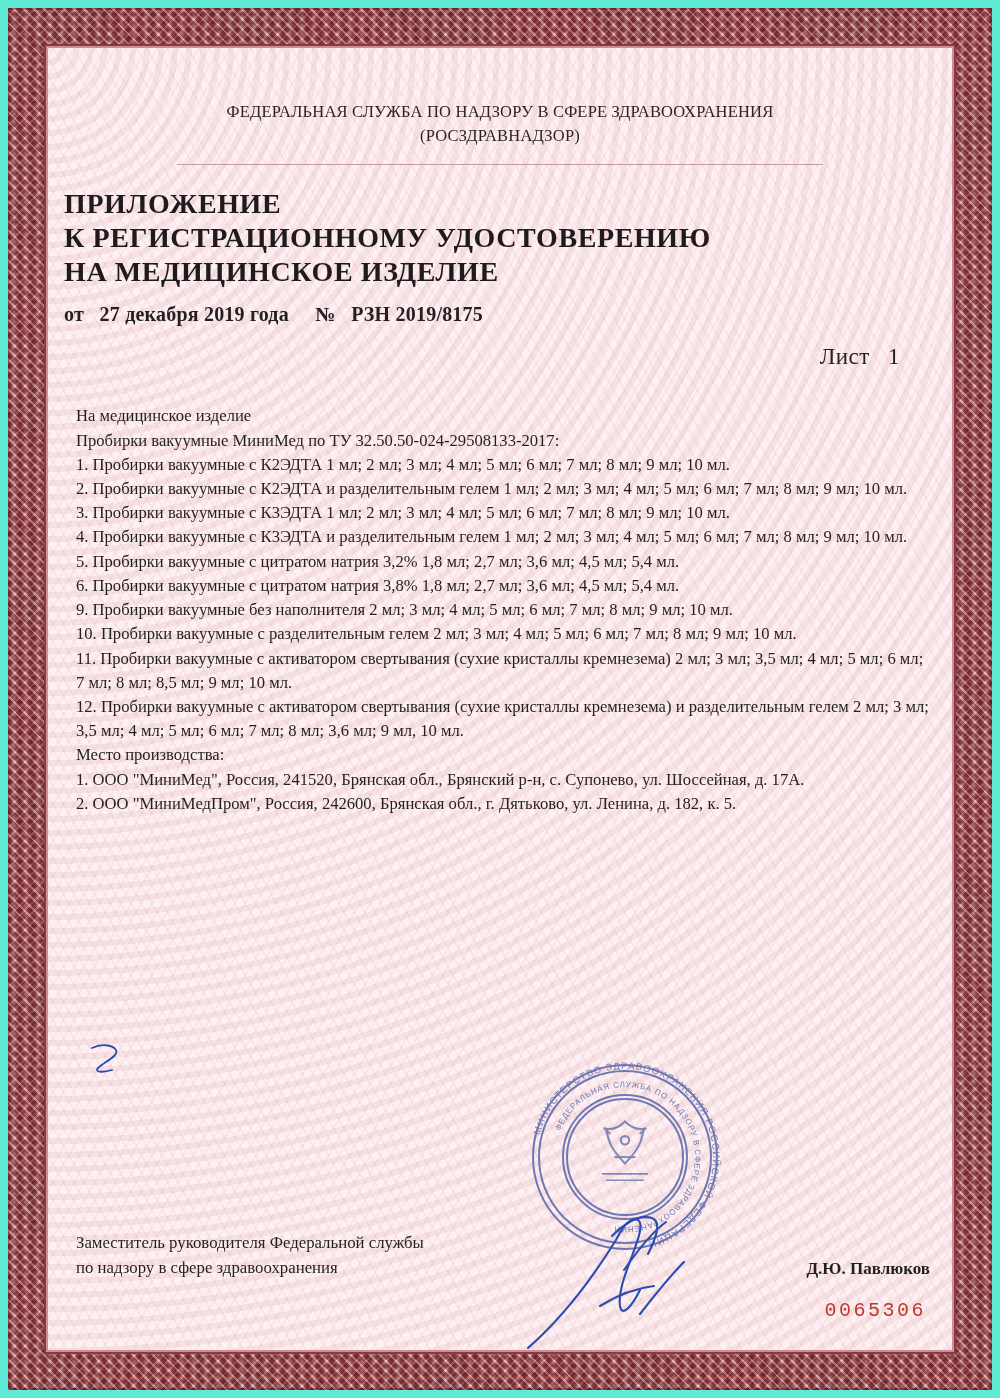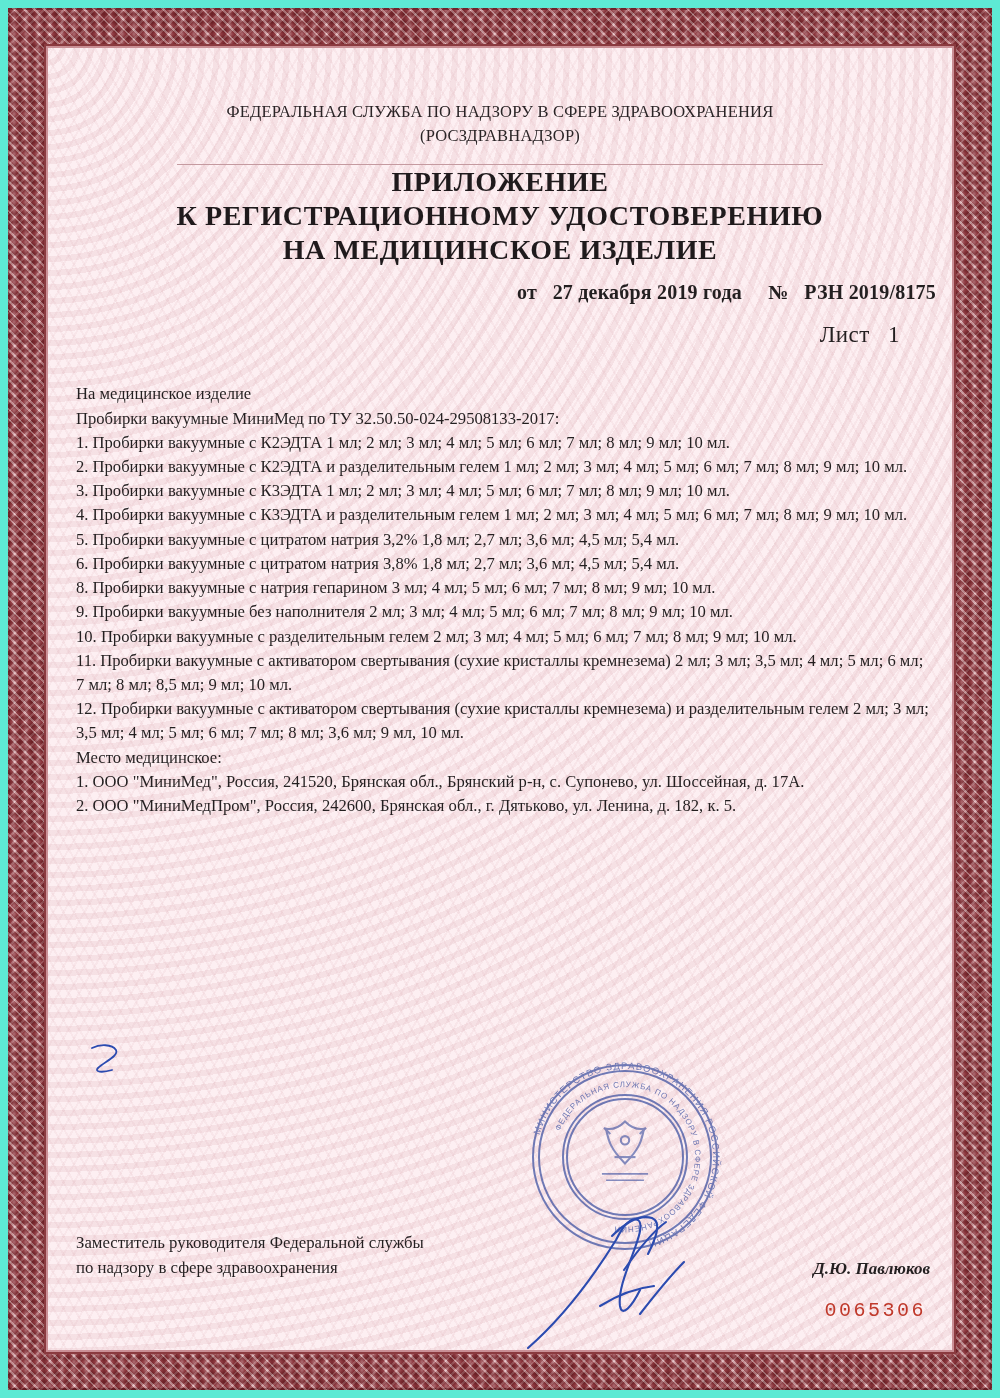--- a/index.html
+++ b/index.html
@@ -83,29 +83,30 @@
     letter-spacing: 0.2px;
     margin-top: 38px;
     color: #2a2426;
   }
   .rule {
     width: 74%;
     margin: 16px auto 0;
     border-top: 1px solid #c59aa0;
   }
   .title {
-    text-align: center;
+    text-align: left;
     font-weight: bold;
     font-size: 28px;
     line-height: 1.22;
     letter-spacing: 0.6px;
+    margin-top: 22px;
     color: #1f1a1c;
   }
   .doc-date-line {
-    text-align: right;
+    text-align: left;
     font-weight: bold;
     font-size: 20px;
     margin-top: 14px;
     letter-spacing: 0.2px;
   }
   .doc-date-line .sp { display: inline-block; width: 16px; }
   .sheet {
     text-align: right;
     font-size: 23px;
     margin-top: 18px;
@@ -139,21 +140,20 @@
   .sig-title {
     font-size: 16.8px;
     line-height: 1.5;
   }
   .sig-title .l1 { font-weight: normal; }
   .sig-name {
     font-weight: bold;
     font-size: 17px;
     white-space: nowrap;
     padding-bottom: 1px;
-    font-style: italic;
   }
   .doc-number {
     position: absolute;
     right: 4px;
     bottom: -42px;
     font-family: "Liberation Mono", monospace;
     font-size: 20px;
     letter-spacing: 2.5px;
     color: #c0392b;
   }
@@ -219,26 +219,25 @@
 
     <div class="body-block">
       <p>На медицинское изделие</p>
       <p class="b-bold">Пробирки вакуумные МиниМед по ТУ 32.50.50-024-29508133-2017:</p>
       <p>1. Пробирки вакуумные с К2ЭДТА 1 мл; 2 мл; 3 мл; 4 мл; 5 мл; 6 мл; 7 мл; 8 мл; 9 мл; 10 мл.</p>
       <p>2. Пробирки вакуумные с К2ЭДТА и разделительным гелем 1 мл; 2 мл; 3 мл; 4 мл; 5 мл; 6 мл; 7 мл; 8 мл; 9 мл; 10 мл.</p>
       <p>3. Пробирки вакуумные с К3ЭДТА 1 мл; 2 мл; 3 мл; 4 мл; 5 мл; 6 мл; 7 мл; 8 мл; 9 мл; 10 мл.</p>
       <p>4. Пробирки вакуумные с К3ЭДТА и разделительным гелем 1 мл; 2 мл; 3 мл; 4 мл; 5 мл; 6 мл; 7 мл; 8 мл; 9 мл; 10 мл.</p>
       <p>5. Пробирки вакуумные с цитратом натрия 3,2% 1,8 мл; 2,7 мл; 3,6 мл; 4,5 мл; 5,4 мл.</p>
       <p>6. Пробирки вакуумные с цитратом натрия 3,8% 1,8 мл; 2,7 мл; 3,6 мл; 4,5 мл; 5,4 мл.</p>
-      <p>8. Пробирки вакуумные с натрия гепарином 3 мл; 4 мл; 5 мл; 6 мл; 7 мл; 8 мл; 9 мл; 10 мл.</p>
       <p>9. Пробирки вакуумные без наполнителя 2 мл; 3 мл; 4 мл; 5 мл; 6 мл; 7 мл; 8 мл; 9 мл; 10 мл.</p>
       <p>10. Пробирки вакуумные с разделительным гелем 2 мл; 3 мл; 4 мл; 5 мл; 6 мл; 7 мл; 8 мл; 9 мл; 10 мл.</p>
       <p>11. Пробирки вакуумные с активатором свертывания (сухие кристаллы кремнезема) 2 мл; 3 мл; 3,5 мл; 4 мл; 5 мл; 6 мл; 7 мл; 8 мл; 8,5 мл; 9 мл; 10 мл.</p>
       <p>12. Пробирки вакуумные с активатором свертывания (сухие кристаллы кремнезема) и разделительным гелем 2 мл; 3 мл; 3,5 мл; 4 мл; 5 мл; 6 мл; 7 мл; 8 мл; 3,6 мл; 9 мл, 10 мл.</p>
-      <p>Место медицинское:</p>
+      <p>Место производства:</p>
       <p>1. ООО "МиниМед", Россия, 241520, Брянская обл., Брянский р-н, с. Супонево, ул. Шоссейная, д. 17А.</p>
       <p>2. ООО "МиниМедПром", Россия, 242600, Брянская обл., г. Дятьково, ул. Ленина, д. 182, к. 5.</p>
     </div>
 
     <div class="footer">
       <div class="sig-row">
         <div class="sig-title">
           <div class="l1">Заместитель руководителя Федеральной службы</div>
           <div>по надзору в сфере здравоохранения</div>
         </div>

